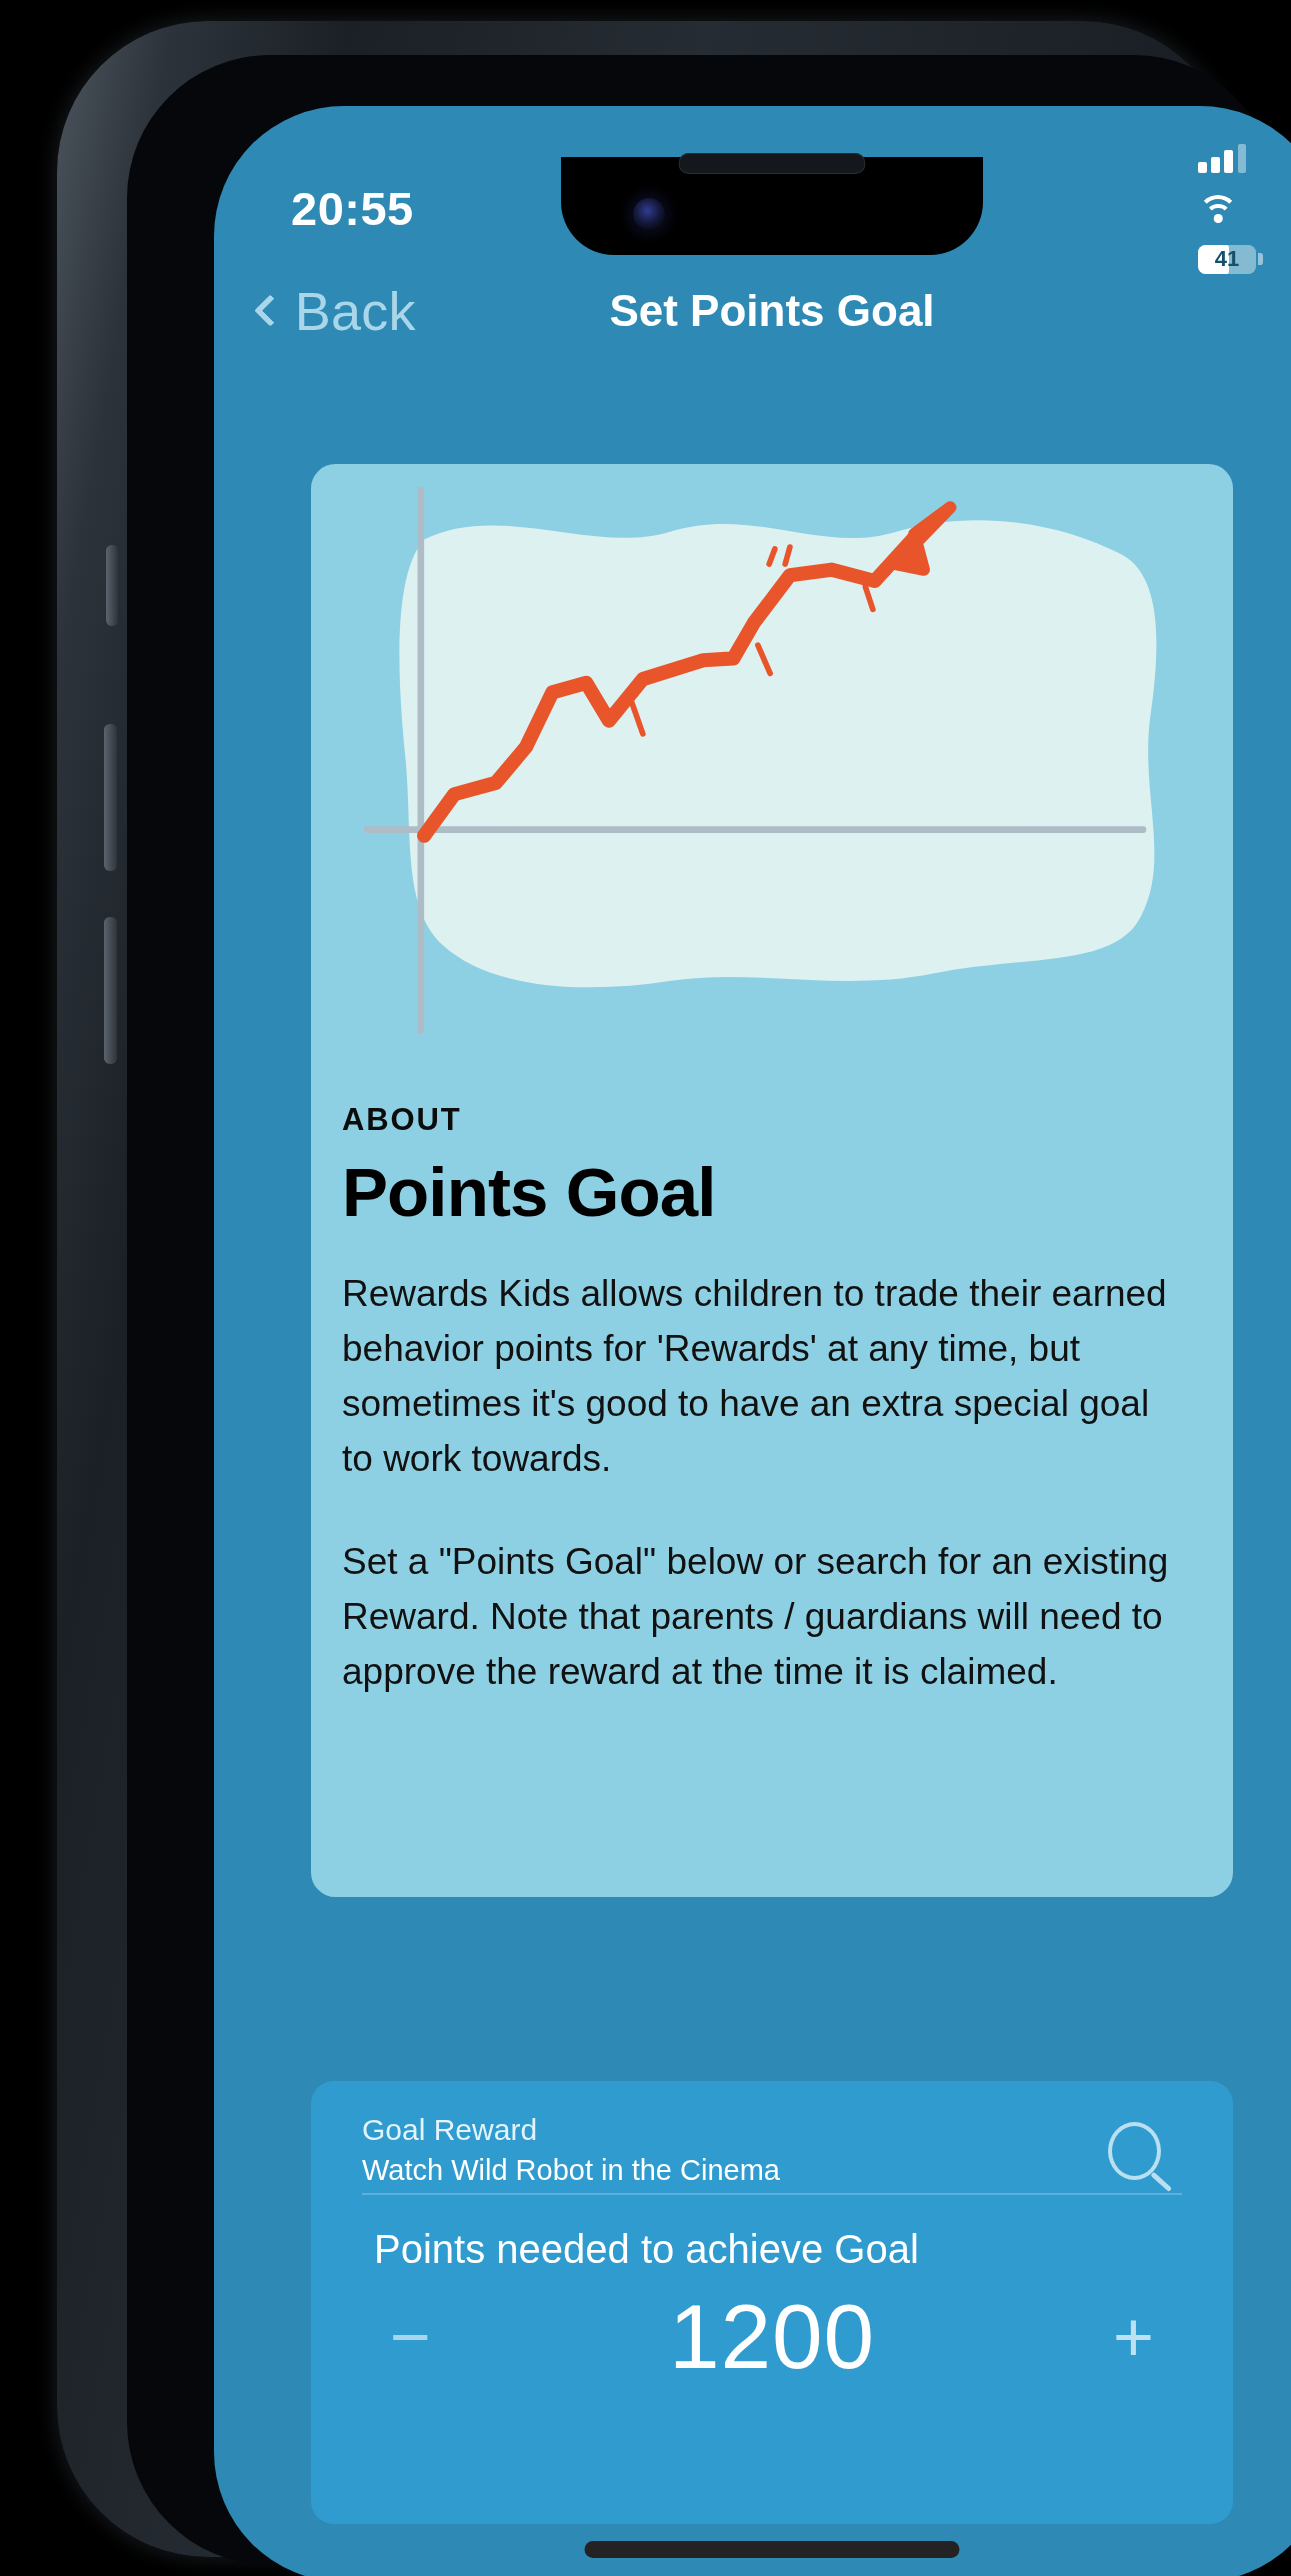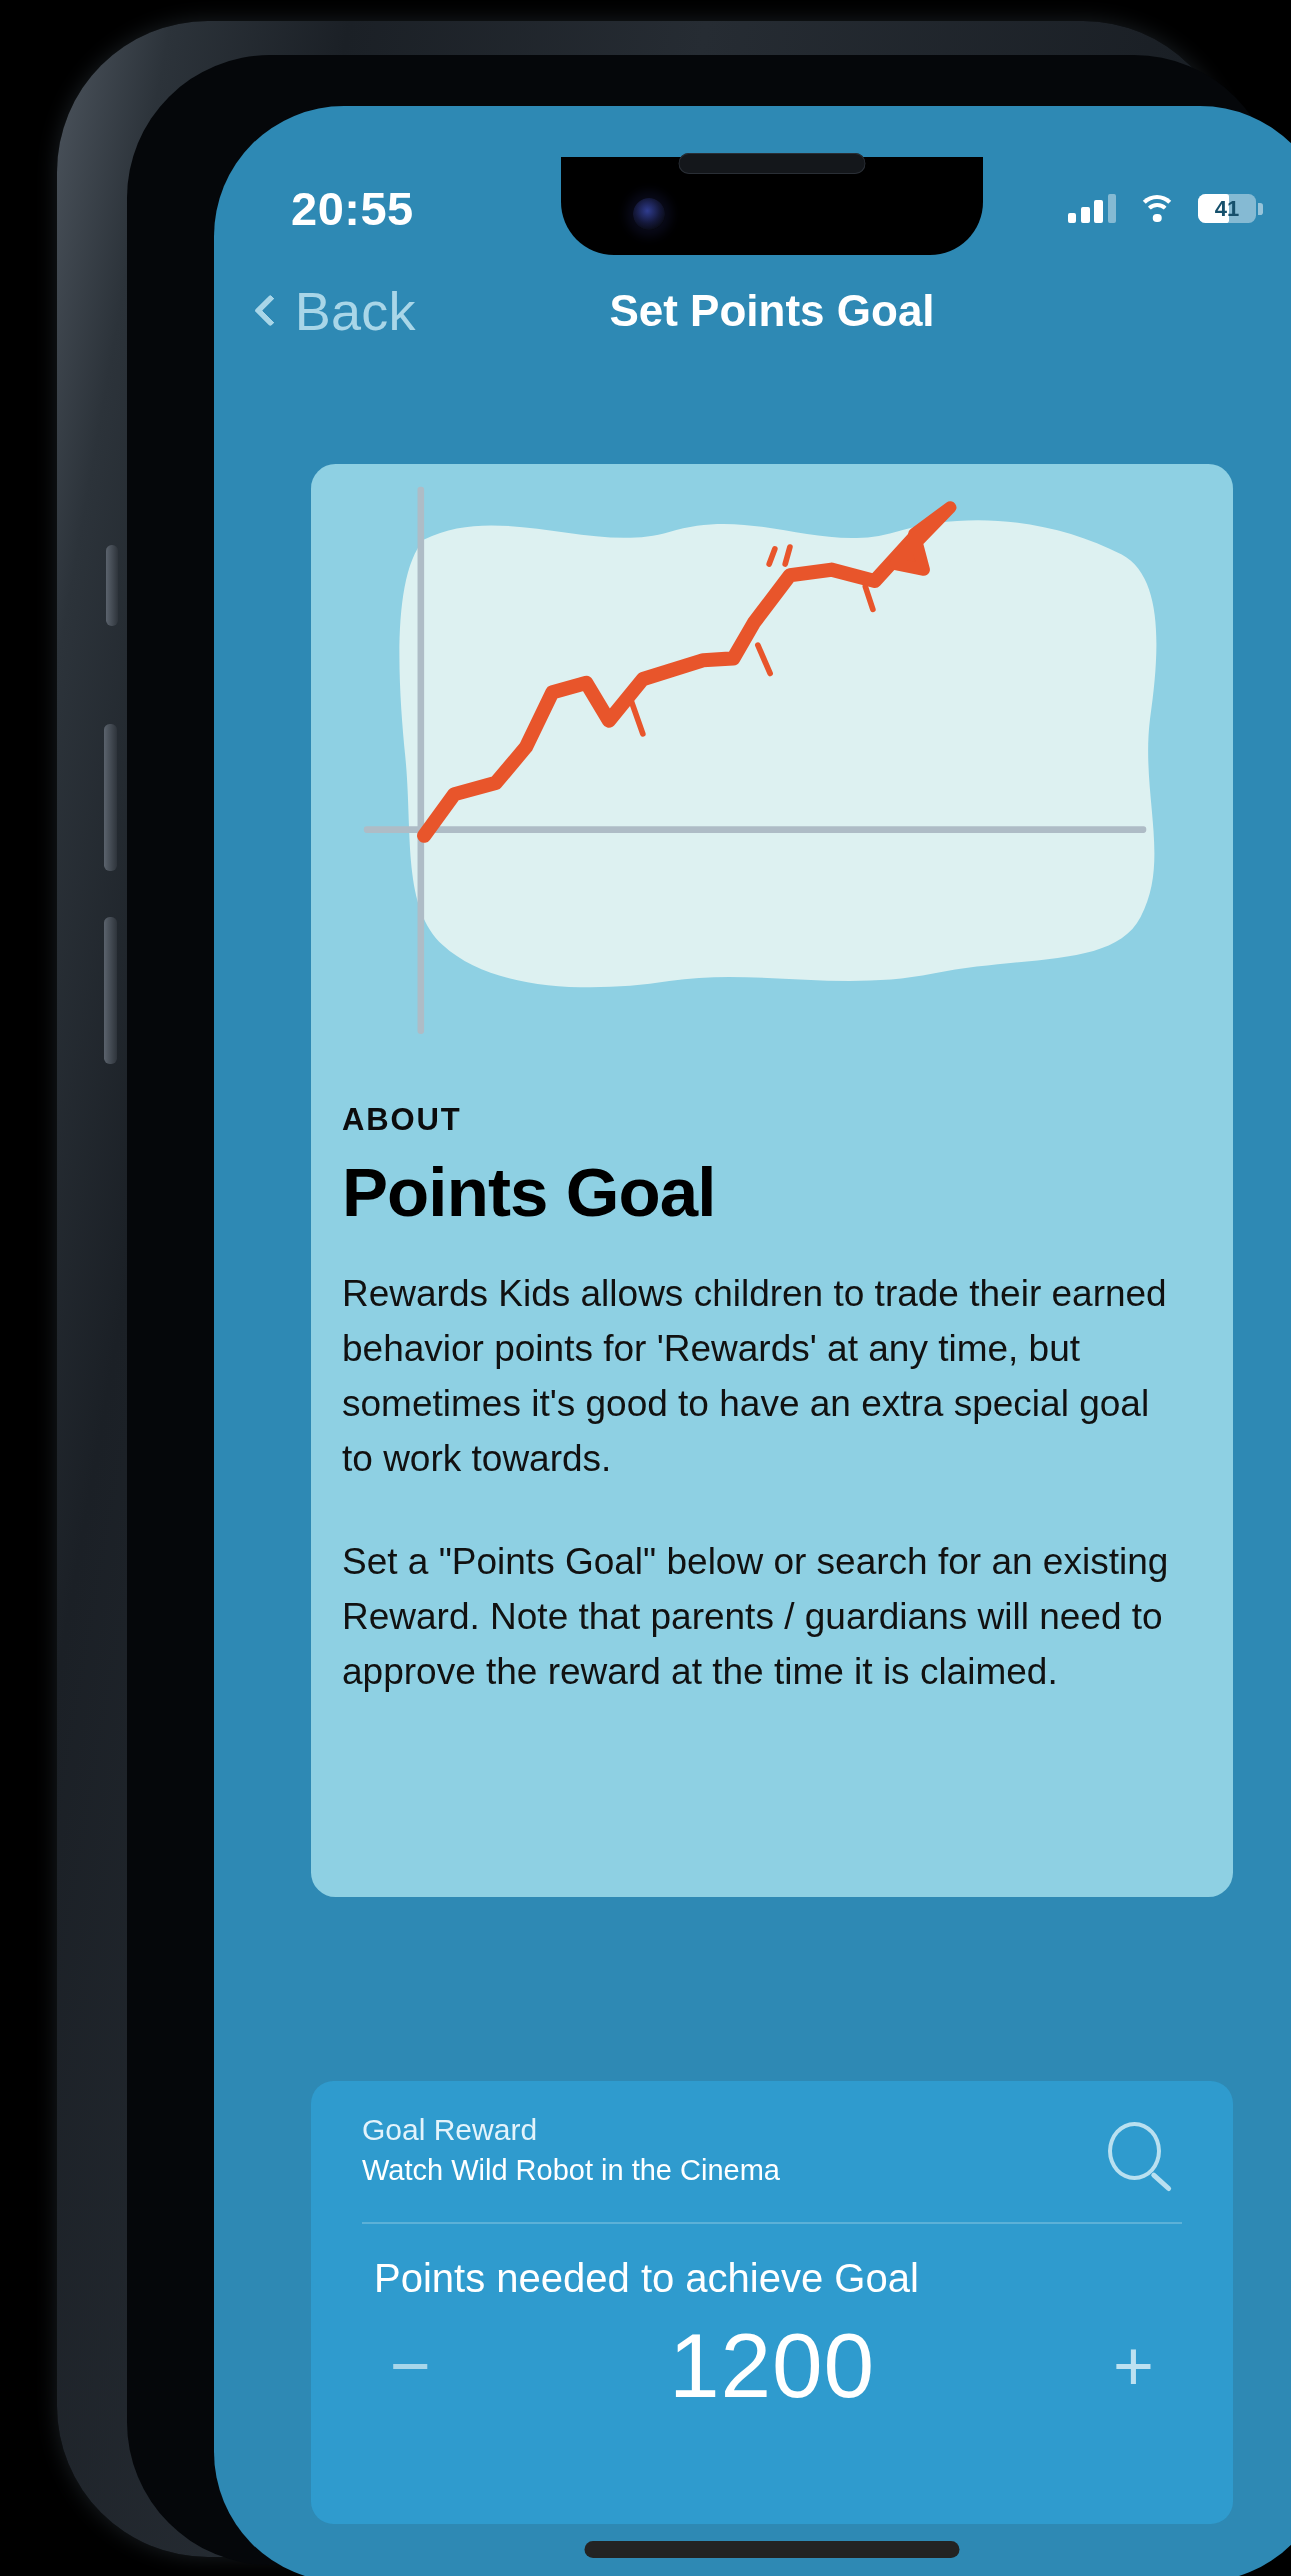--- a/index.html
+++ b/index.html
@@ -65,21 +65,21 @@
     box-shadow:0 0 10.4px 6.6px rgba(10,12,30,.85);
   }
 
   
   .statusbar{
     position:absolute; top:0; left:0; width:100%; height:149px;
     display:flex; align-items:center; justify-content:space-between;
     padding:55px 74px 0 77px; z-index:30; pointer-events:none;
   }
   .clock{ color:#fff; font-size:47px; font-weight:700; letter-spacing:0.5px; }
-  .status-right{ display:flex; align-items:flex-end; gap:21px; }
+  .status-right{ display:flex; align-items:flex-start; gap:21px;flex-direction:column; }
 
   .signal{ display:flex; align-items:flex-end; gap:4.7px; height:30px; }
   .signal i{ width:8.5px; background:#fff; border-radius:1.9px; display:block; }
   .signal i:nth-child(1){ height:10.4px; }
   .signal i:nth-child(2){ height:16px; }
   .signal i:nth-child(3){ height:22.6px; }
   .signal i:nth-child(4){ height:29px; background:rgba(255,255,255,.42); }
 
   .wifi{ width:40px; height:30px; position:relative; }
   .wifi span{
@@ -160,21 +160,21 @@
     font-size:37px; color:#111; line-height:1.48; margin-top:38px;
   }
   .para + .para{ margin-top:49px; }
 
   
   .form-card{
     position:absolute; left:97px; bottom:58px;
     width:922px; height:443px;
     background:#2f9bce; border-radius:22.6px; overflow:hidden;
   }
-  .field{ position:relative; padding:32px 51px 37px 51px;border-radius:10px; }
+  .field{ position:relative; padding:32px 51px 8px 51px;border-radius:10px; }
   .field::after{
     content:""; position:absolute; left:51px; right:51px; bottom:0;
     height:1.9px; background:rgba(255,255,255,.22);
   }
   .field-label{ font-size:30px; color:#e3f3fb; }
   .field-value{
     font-size:29px; color:#fff; margin-top:7px;
     white-space:nowrap; overflow:hidden; width:768px;
   }
   .search-icon{

